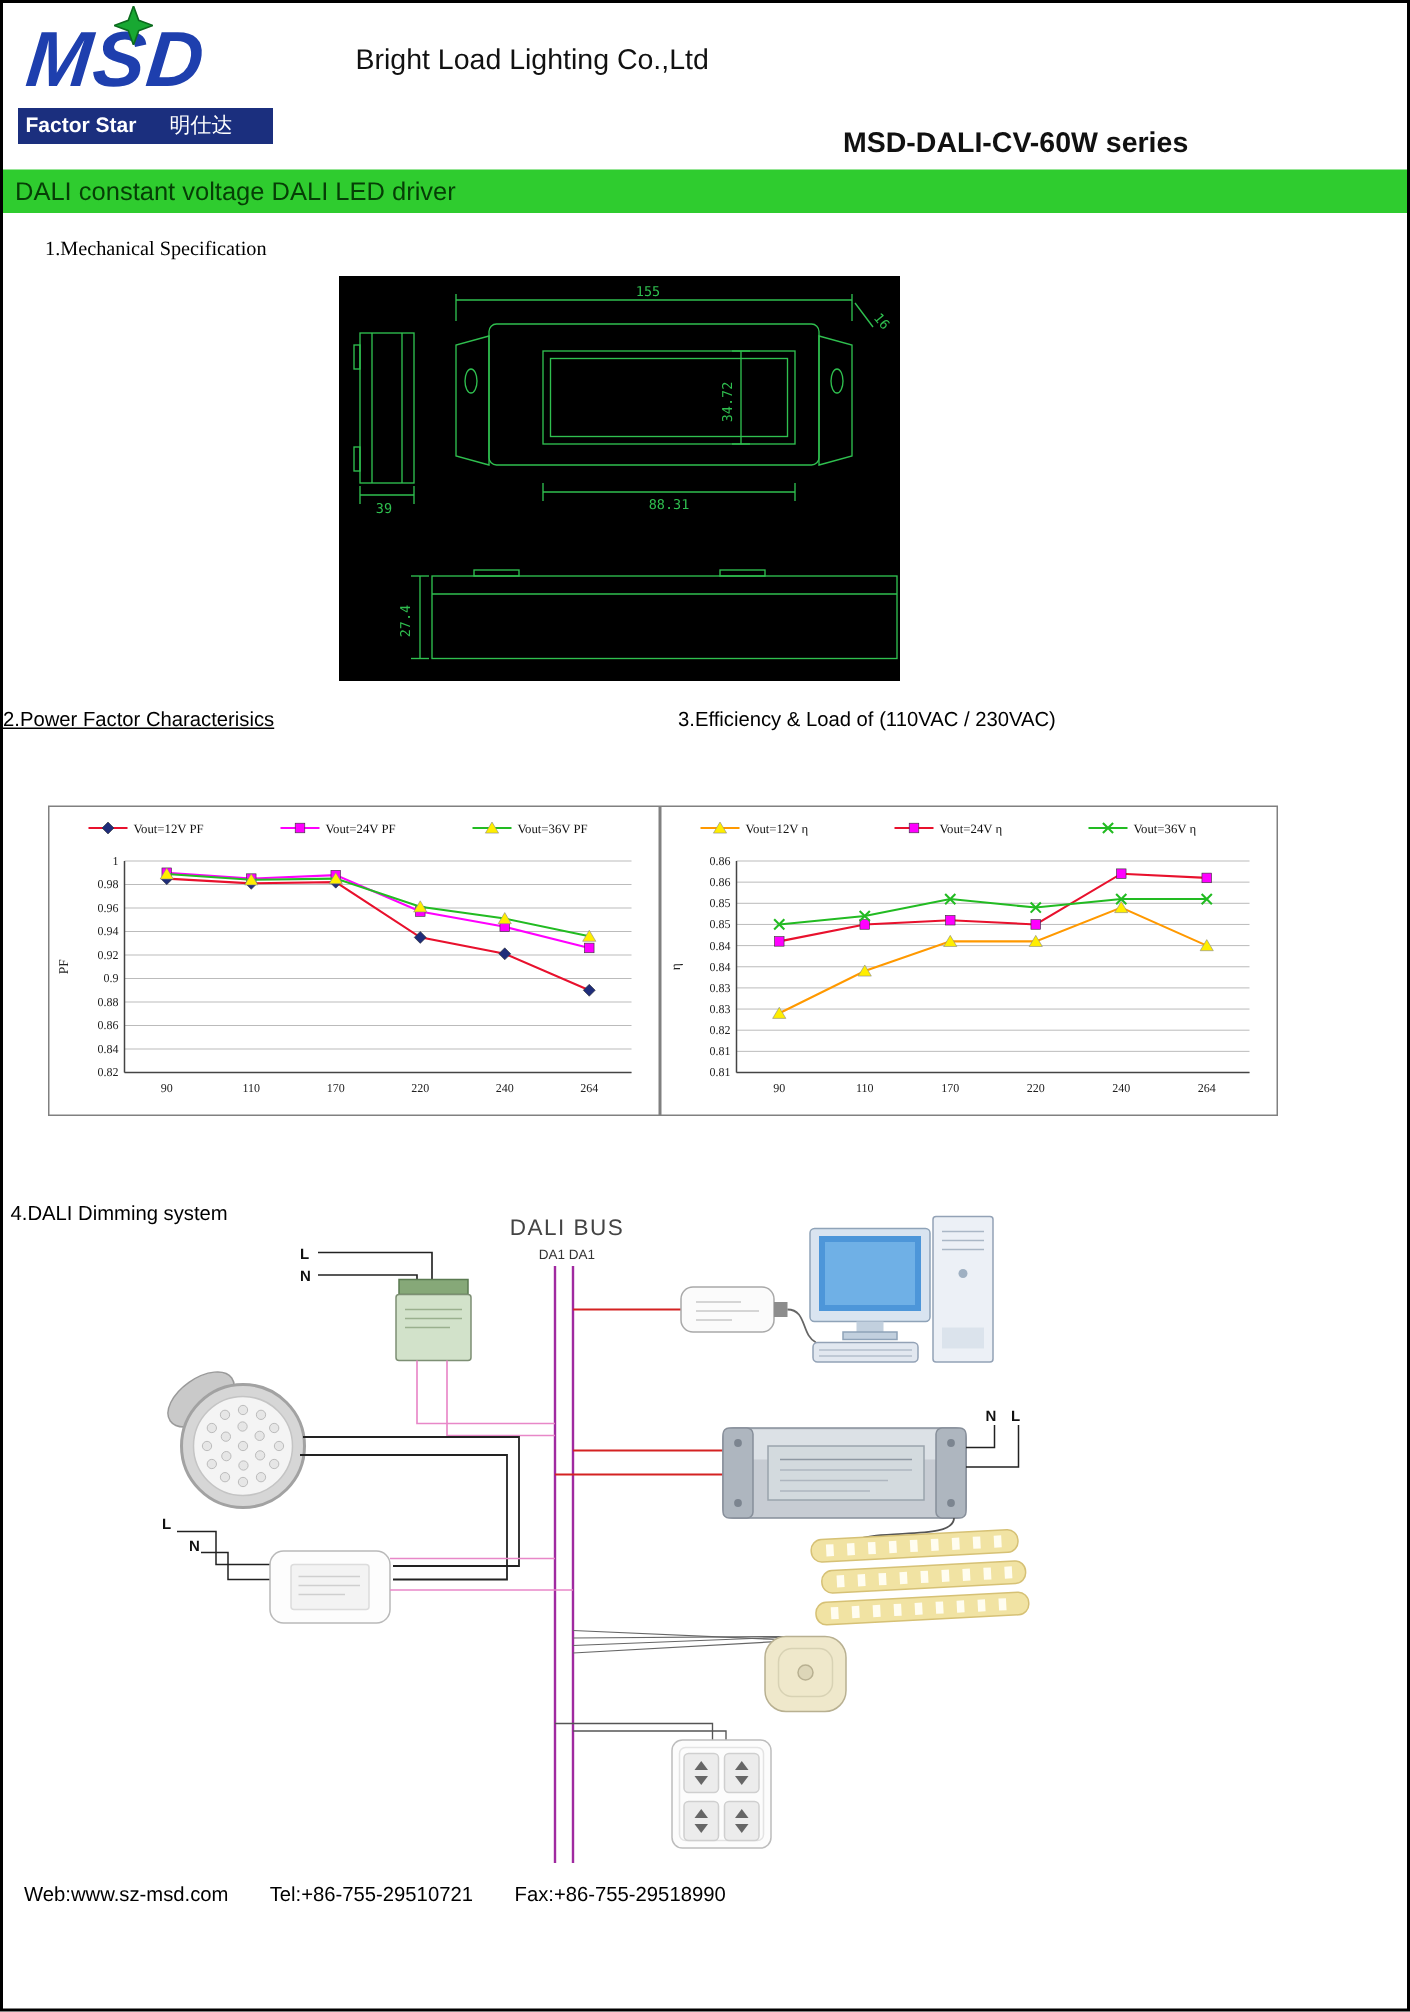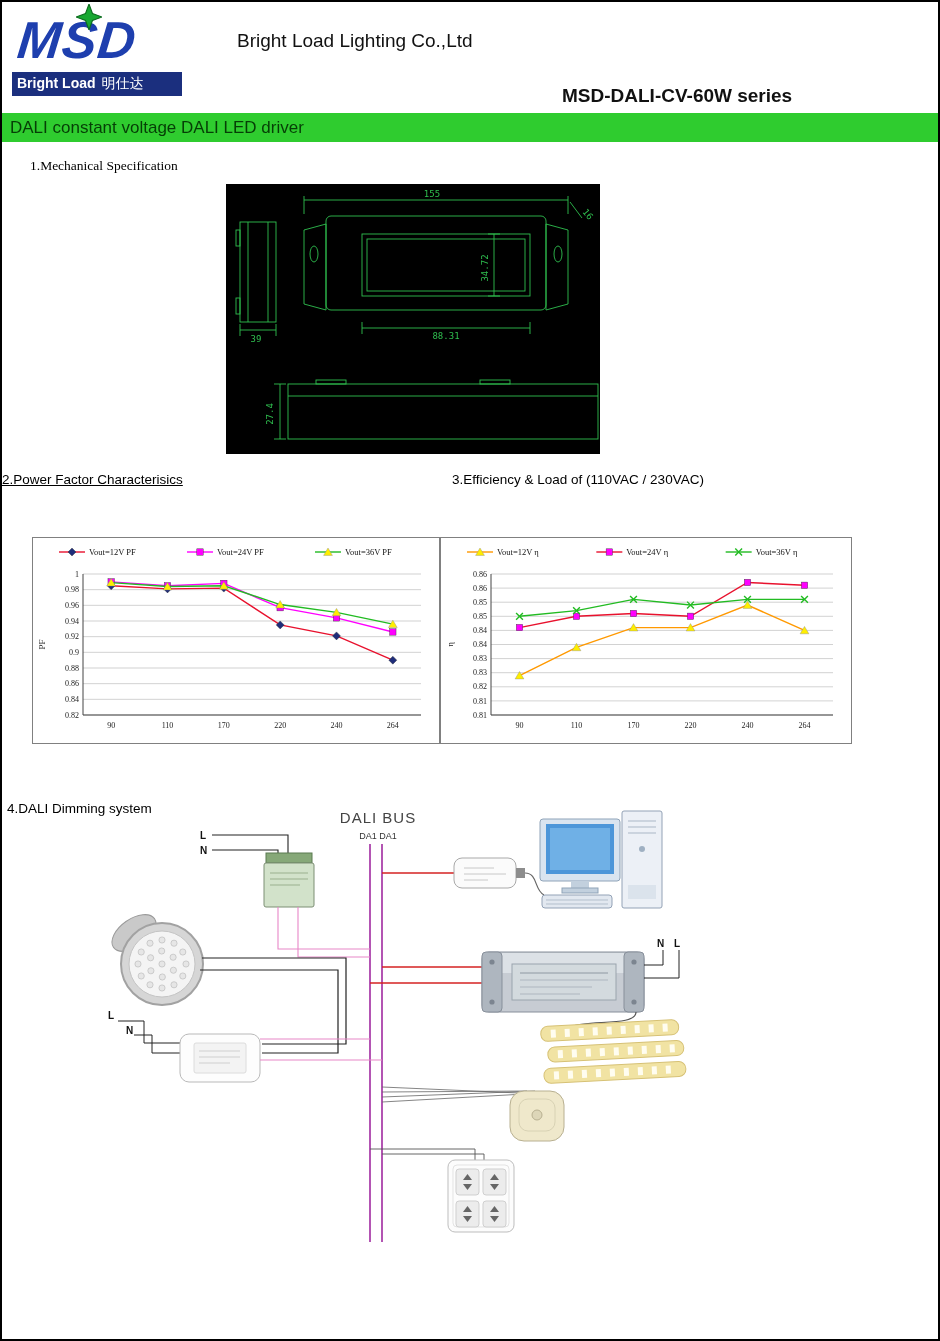--- a/index.html
+++ b/index.html
@@ -2,21 +2,21 @@
 <html><head>
 <meta charset="utf-8">
 <style>
   html,body{margin:0;padding:0;}
   body{width:940px;height:1341px;position:relative;background:#fff;font-family:"Liberation Sans",sans-serif;}
   .page{position:absolute;inset:0;border:2px solid #000;background:#fff;overflow:hidden;}
   .logo{position:absolute;left:10px;top:6px;width:172px;height:100px;}
   .logo-msd{position:absolute;left:6px;top:6px;font-size:52px;font-weight:bold;font-style:italic;color:#1e3fae;letter-spacing:1px;line-height:1;transform:skewX(-6deg);}
   .logo-star{position:absolute;left:64px;top:-4px;width:26px;height:26px;z-index:2;}
   .logo-bar{position:absolute;left:0;top:64px;width:170px;background:#1b2f7e;color:#fff;font-size:14px;font-weight:bold;padding:3px 5px;white-space:nowrap;box-sizing:border-box;}
-  .logo-cn{margin-left:6px;font-weight:normal;font-family:Liberation Mono, monospace;}
+  .logo-cn{margin-left:22px;font-weight:normal;font-family:Liberation Mono, monospace;}
   .company{position:absolute;left:235px;top:28px;font-size:19px;color:#111;}
   .series{position:absolute;left:560px;top:83px;width:300px;text-align:left;font-size:19px;font-weight:bold;color:#111;}
   .banner{position:absolute;left:0;top:111px;width:100%;height:29px;background:#2fcc2f;color:#063e06;font-size:17px;line-height:29px;padding-left:8px;box-sizing:border-box;}
   .sec{position:absolute;font-size:13.5px;color:#000;}
   .mech{position:absolute;left:208px;top:182px;width:374px;height:270px;background:#000;margin-left:16px;}
   .chart-box{position:absolute;background:#fff;border:1px solid #808080;}
   .chart-box text{font-family:"Liberation Serif",serif;}
   .diagram{position:absolute;left:80px;top:795px;}
   .dtitle{font-size:15px;fill:#444;letter-spacing:1px;font-family:"Liberation Sans",sans-serif;}
   .dsub{font-size:9px;fill:#333;font-family:"Liberation Sans",sans-serif;}
@@ -28,21 +28,21 @@
 <body>
 
 <div class="page">
 
   <div class="logo">
     <svg class="logo-star" viewBox="0 0 24 24">
       <path id="star-path" d="M12 0 L15.2 8.8 L24 12 L15.2 15.2 L12 24 L8.8 15.2 L0 12 L8.8 8.8 Z" fill="#18a832" stroke="#0c6b1e" stroke-width="1"></path>
     </svg>
     <div class="logo-msd" style="color: rgb(30, 63, 174);">MSD</div>
     <div class="logo-bar" style="background: rgb(27, 47, 126);">
-      <span>Bright Load</span><span class="logo-cn">明仕达</span>
+      <span>Factor Star</span><span class="logo-cn">明仕达</span>
     </div>
   </div>
   <div class="company">Bright Load Lighting Co.,Ltd</div>
   <div class="series">MSD-DALI-CV-60W series</div>
 
   <div class="banner" style="background: rgb(47, 204, 47);">DALI constant voltage DALI LED driver</div>
 
   <div class="sec" style="left:28px;top:156px;font-family:Liberation Serif, serif;">1.Mechanical Specification</div>
   <div class="sec" style="left:0;top:470px;text-decoration:underline;">2.Power Factor Characterisics</div>
   <div class="sec" style="left:450px;top:470px;text-align:center;">3.Efficiency &amp; Load of (110VAC / 230VAC)</div>
@@ -380,14 +380,19 @@
       <path d="M408,387 L417,387 L412.5,393 Z" fill="#666"></path>
       <rect x="374" y="404" width="23" height="26" rx="3" fill="#ececec" stroke="#cfcfcf"></rect>
       <path d="M381,415 L385.5,409 L390,415 Z" fill="#666"></path>
       <path d="M381,419 L390,419 L385.5,425 Z" fill="#666"></path>
       <rect x="401" y="404" width="23" height="26" rx="3" fill="#ececec" stroke="#cfcfcf"></rect>
       <path d="M408,415 L412.5,409 L417,415 Z" fill="#666"></path>
       <path d="M408,419 L417,419 L412.5,425 Z" fill="#666"></path>
     </g>
   </svg>
 
+  <div class="footer">
+    <span>Web:www.sz-msd.com</span>
+    <span>Tel:+86-755-29510721</span>
+    <span>Fax:+86-755-29518990</span>
+  </div>
 
 </div>
 
 </body></html>

